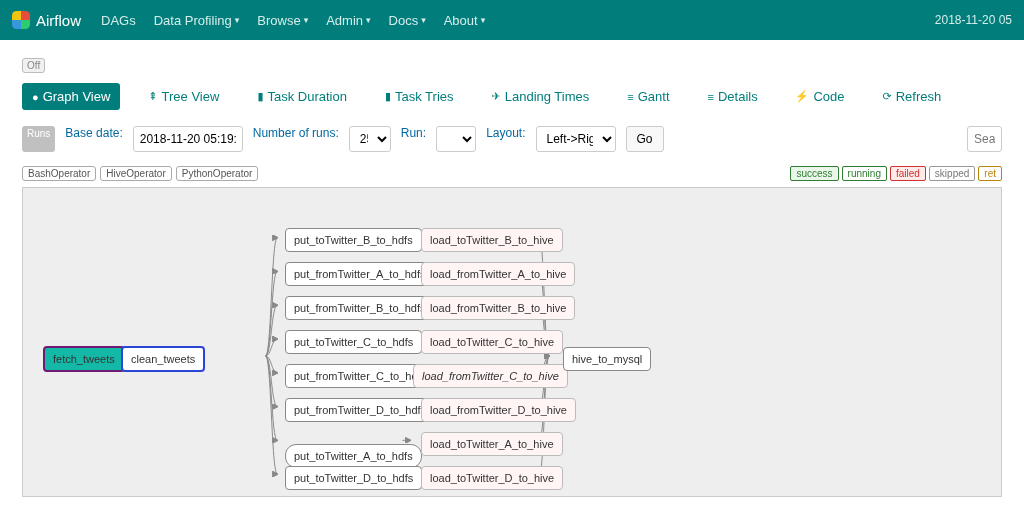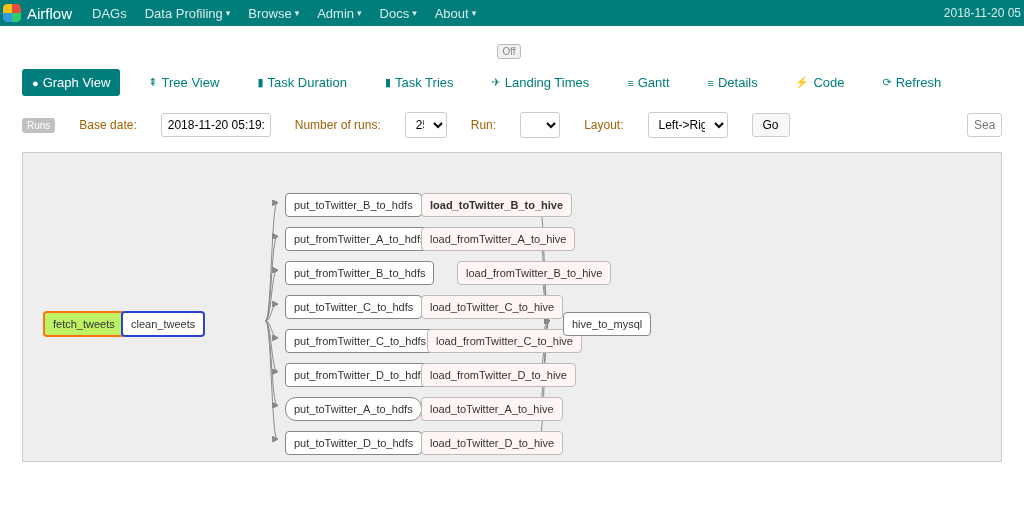--- a/index.html
+++ b/index.html
@@ -1,59 +1,59 @@
 <!DOCTYPE html>
 <html><head>
 <meta charset="utf-8">
 <style>
 * { box-sizing: border-box; margin: 0; padding: 0; }
 body { font-family: -apple-system, BlinkMacSystemFont, "Segoe UI", Helvetica, Arial, sans-serif; font-size: 13px; color: #333; background: #fff; width: 1024px; height: 512px; overflow: hidden; }
-.navbar { background: #017e7b; color: #fff; height: 26px; display: flex; align-items: center; padding: 0 3px; }
+.navbar { background: #017e7b; color: #fff; height: 40px; display: flex; align-items: center; padding: 0 12px; }
 .navbar .brand { display: flex; align-items: center; font-size: 15px; margin-right: 20px; }
 .navbar .pinwheel { width: 18px; height: 18px; margin-right: 6px; display: inline-block; position: relative; }
 .navbar .pinwheel span { position: absolute; width: 9px; height: 9px; }
 .navbar .pinwheel .p1 { background: #e74c3c; top: 0; left: 9px; border-radius: 0 50% 0 0; }
 .navbar .pinwheel .p2 { background: #2ecc71; top: 9px; left: 9px; border-radius: 0 0 50% 0; }
 .navbar .pinwheel .p3 { background: #3498db; top: 9px; left: 0; border-radius: 0 0 0 50%; }
 .navbar .pinwheel .p4 { background: #f1c40f; top: 0; left: 0; border-radius: 50% 0 0 0; }
 .navbar .nav-item { color: #d5ecea; font-size: 13px; margin-right: 18px; cursor: pointer; display: flex; align-items: center; }
 .navbar .nav-item .caret { margin-left: 3px; font-size: 9px; }
 .navbar .clock { margin-left: auto; font-size: 12px; color: #d5ecea; }
 .page { padding: 18px 22px 10px 22px; }
-.title-row { display: flex; align-items: center; margin-bottom: 10px; flex-direction: column; }
+.title-row { display: flex; align-items: center; margin-bottom: 10px; }
 .toggle-off { font-size: 10px; border: 1px solid #bbb; background: #f1f1f1; color: #888; border-radius: 3px; padding: 1px 4px; margin-right: 6px; }
 .dag-title { font-size: 22px; color: #333; }
 .dag-title .lbl { font-weight: 400; }
 .dag-title .name { font-weight: 400; color: #222; }
 .tabs { display: flex; gap: 18px; align-items: center; margin-bottom: 16px; }
 .tab { color: #017e7b; font-size: 13px; cursor: pointer; display: flex; align-items: center; gap: 4px; padding: 6px 10px; border-radius: 3px; }
 .tab.active { background: #017e7b; color: #fff; }
 .tab .ico { font-size: 11px; }
-.controls { display: flex; align-items: center; gap: 24px; margin-bottom: 14px; font-size: 12px; }
+.controls { display: flex; gap: 10px; margin-bottom: 14px; font-size: 12px; }
 .badge-runs { background: #c0c0c0; color: #fff; font-size: 10px; padding: 2px 5px; border-radius: 3px; }
-.ctrl-label { color: #a16207; }
+.ctrl-label { color: #0369a1; }
 .input, select { border: 1px solid #ccc; border-radius: 3px; padding: 4px 6px; font-size: 12px; background: #fff; }
 .input.date { width: 110px; }
 select.runs { width: 42px; }
 select.layout { width: 80px; }
 .btn-go { border: 1px solid #ccc; background: #f8f8f8; padding: 4px 10px; border-radius: 3px; cursor: pointer; font-size: 12px; }
 .search { margin-left: auto; border: 1px solid #ccc; border-radius: 3px; padding: 4px 6px; font-size: 12px; width: 35px; }
 .legend-row { display: flex; align-items: center; margin-bottom: 6px; }
 .op-legend { display: flex; gap: 4px; }
 .op-chip { border: 1px solid #aaa; background: #fff; font-size: 10px; padding: 1px 5px; border-radius: 3px; color: #555; }
 .status-legend { margin-left: auto; display: flex; gap: 3px; }
 .st-chip { font-size: 10px; padding: 1px 5px; border: 1px solid; border-radius: 2px; }
 .st-success { border-color: #2e7d32; color: #2e7d32; background: #eaf6ea; }
 .st-running { border-color: #2e7d32; color: #2e7d32; }
 .st-failed { border-color: #d32f2f; color: #d32f2f; background: #fdecea; }
 .st-skipped { border-color: #999; color: #777; }
 .st-retry { border-color: #b8860b; color: #b8860b; }
 .graph-area { border: 1px solid #ccc; background: #eeeeee; height: 310px; position: relative; overflow: hidden; }
 .node { position: absolute; background: #fff; border: 1px solid #888; border-radius: 4px; padding: 5px 8px; font-size: 11px; white-space: nowrap; color: #333; cursor: pointer; }
-.node.bash { border: 2px solid #f97316; background: #bef264; }
+.node.bash { border: 2px solid #701a75; background: #14b8a6; }
 .node.python { border: 2px solid #2a44d6; background: #fff; }
 .node.hive { background: #fff5f5; border-color: #bbb; }
 svg.edges { position: absolute; top: 0; left: 0; width: 100%; height: 100%; }
 svg.edges path { stroke: #888; stroke-width: 1; fill: none; }
 svg.edges .arrow { fill: #888; }
 </style>
 </head>
 <body>
 
 <div class="navbar">
@@ -128,20 +128,34 @@
     <span class="ctrl-label">Number of runs:</span>
     <select class="runs"><option>25</option></select>
     <span class="ctrl-label">Run:</span>
     <select class="input" style="width:40px"><option></option></select>
     <span class="ctrl-label">Layout:</span>
     <select class="layout"><option>Left-&gt;Right</option></select>
     <button class="btn-go">Go</button>
     <input class="search" placeholder="Search" style="">
   </div>
 
+  <div class="legend-row">
+    <div class="op-legend" id="op-legend">
+        <span class="op-chip">BashOperator</span>
+        <span class="op-chip">HiveOperator</span>
+        <span class="op-chip">PythonOperator</span>
+      </div>
+    <div class="status-legend" id="status-legend">
+        <span class="st-chip st-success">success</span>
+        <span class="st-chip st-running">running</span>
+        <span class="st-chip st-failed">failed</span>
+        <span class="st-chip st-skipped">skipped</span>
+        <span class="st-chip st-retry">ret</span>
+      </div>
+  </div>
 
   <div class="graph-area">
     <svg class="edges" viewBox="0 0 1000 310" preserveAspectRatio="none">
       <defs>
           <marker id="ar" markerWidth="6" markerHeight="6" refX="5" refY="3" orient="auto">
             <path class="arrow" d="M0,0 L6,3 L0,6 Z"></path>
           </marker>
         </defs>
       <g id="edge-paths">
           <path d="M82,169 C89,169 89,169 96,169" marker-end="url(#ar)"></path>
@@ -174,28 +188,28 @@
     </svg>
     <div class="node bash" style="left:20px; top:158px;">fetch_tweets</div>
     <div class="node python" style="left:98px; top:158px;">clean_tweets</div>
     <div id="mid-nodes">
         <div class="node" style="left: 262px; top: 40px;">put_toTwitter_B_to_hdfs</div>
         <div class="node" style="left: 262px; top: 74px;">put_fromTwitter_A_to_hdfs</div>
         <div class="node" style="left: 262px; top: 108px;">put_fromTwitter_B_to_hdfs</div>
         <div class="node" style="left: 262px; top: 142px;">put_toTwitter_C_to_hdfs</div>
         <div class="node" style="left: 262px; top: 176px;">put_fromTwitter_C_to_hdfs</div>
         <div class="node" style="left: 262px; top: 210px;">put_fromTwitter_D_to_hdfs</div>
-        <div class="node" style="left: 262px; top: 244px; border-radius: 11px;">put_toTwitter_A_to_hdfs</div>
+        <div class="node" style="left: 262px; top: 256px; border-radius: 11px;">put_toTwitter_A_to_hdfs</div>
         <div class="node" style="left: 262px; top: 278px;">put_toTwitter_D_to_hdfs</div>
       </div>
     <div id="right-nodes">
-        <div class="node hive" style="left: 398px; top: 40px; font-weight: bold;">load_toTwitter_B_to_hive</div>
+        <div class="node hive" style="left: 398px; top: 40px;">load_toTwitter_B_to_hive</div>
         <div class="node hive" style="left: 398px; top: 74px;">load_fromTwitter_A_to_hive</div>
-        <div class="node hive" style="left: 398px; top: 108px; margin-left: 36px;">load_fromTwitter_B_to_hive</div>
+        <div class="node hive" style="left: 398px; top: 108px;">load_fromTwitter_B_to_hive</div>
         <div class="node hive" style="left: 398px; top: 142px;">load_toTwitter_C_to_hive</div>
-        <div class="node hive" style="left: 404px; top: 176px;">load_fromTwitter_C_to_hive</div>
+        <div class="node hive" style="left: 390px; top: 176px; font-style: italic;">load_fromTwitter_C_to_hive</div>
         <div class="node hive" style="left: 398px; top: 210px;">load_fromTwitter_D_to_hive</div>
         <div class="node hive" style="left: 398px; top: 244px;">load_toTwitter_A_to_hive</div>
         <div class="node hive" style="left: 398px; top: 278px;">load_toTwitter_D_to_hive</div>
       </div>
     <div class="node" style="left:540px; top:159px;text-align:right;">hive_to_mysql</div>
   </div>
 </div>
 
 </body></html>

